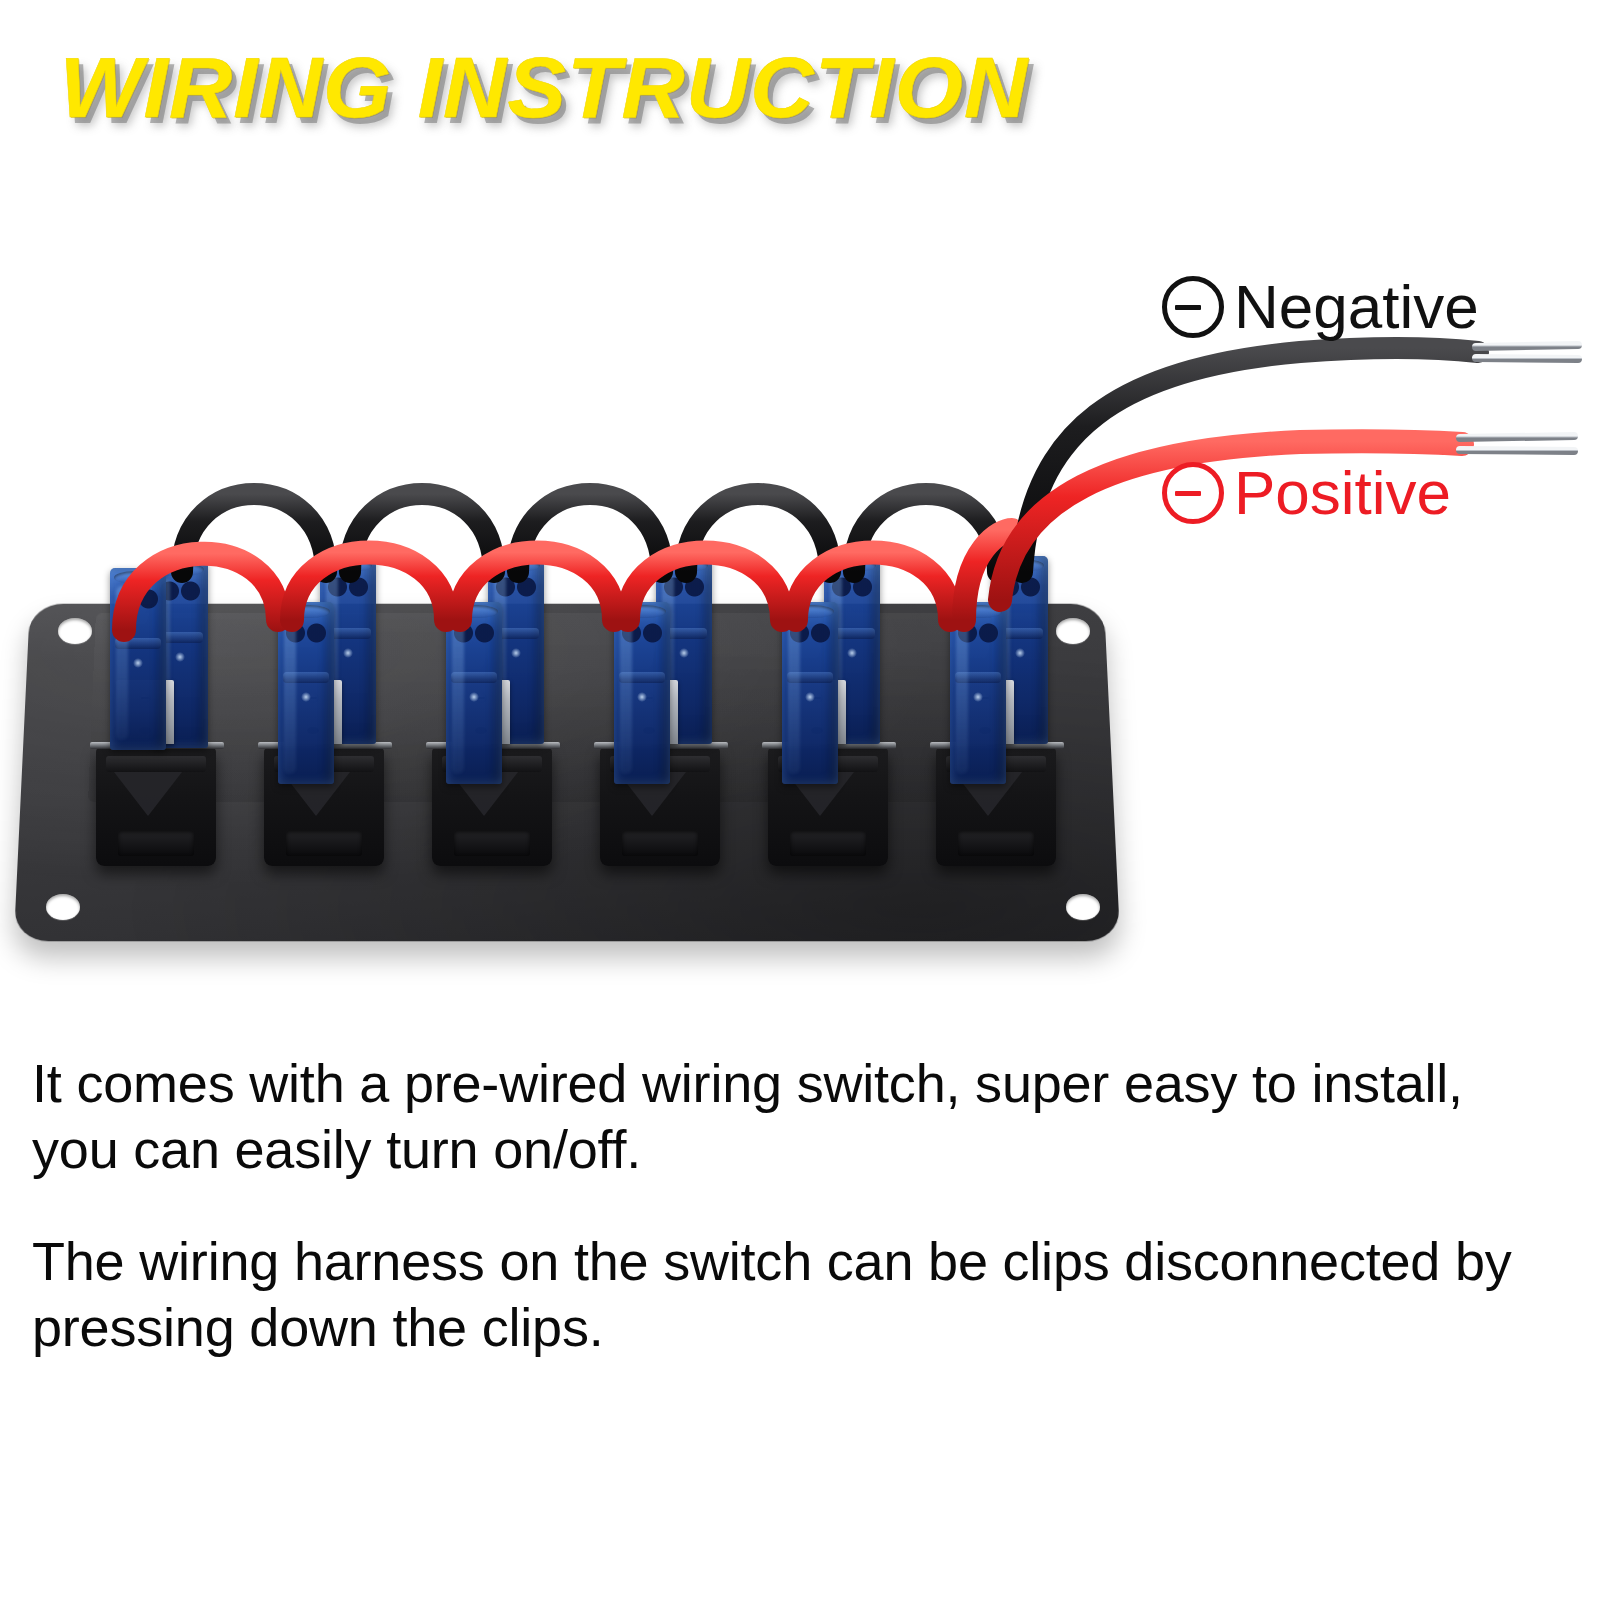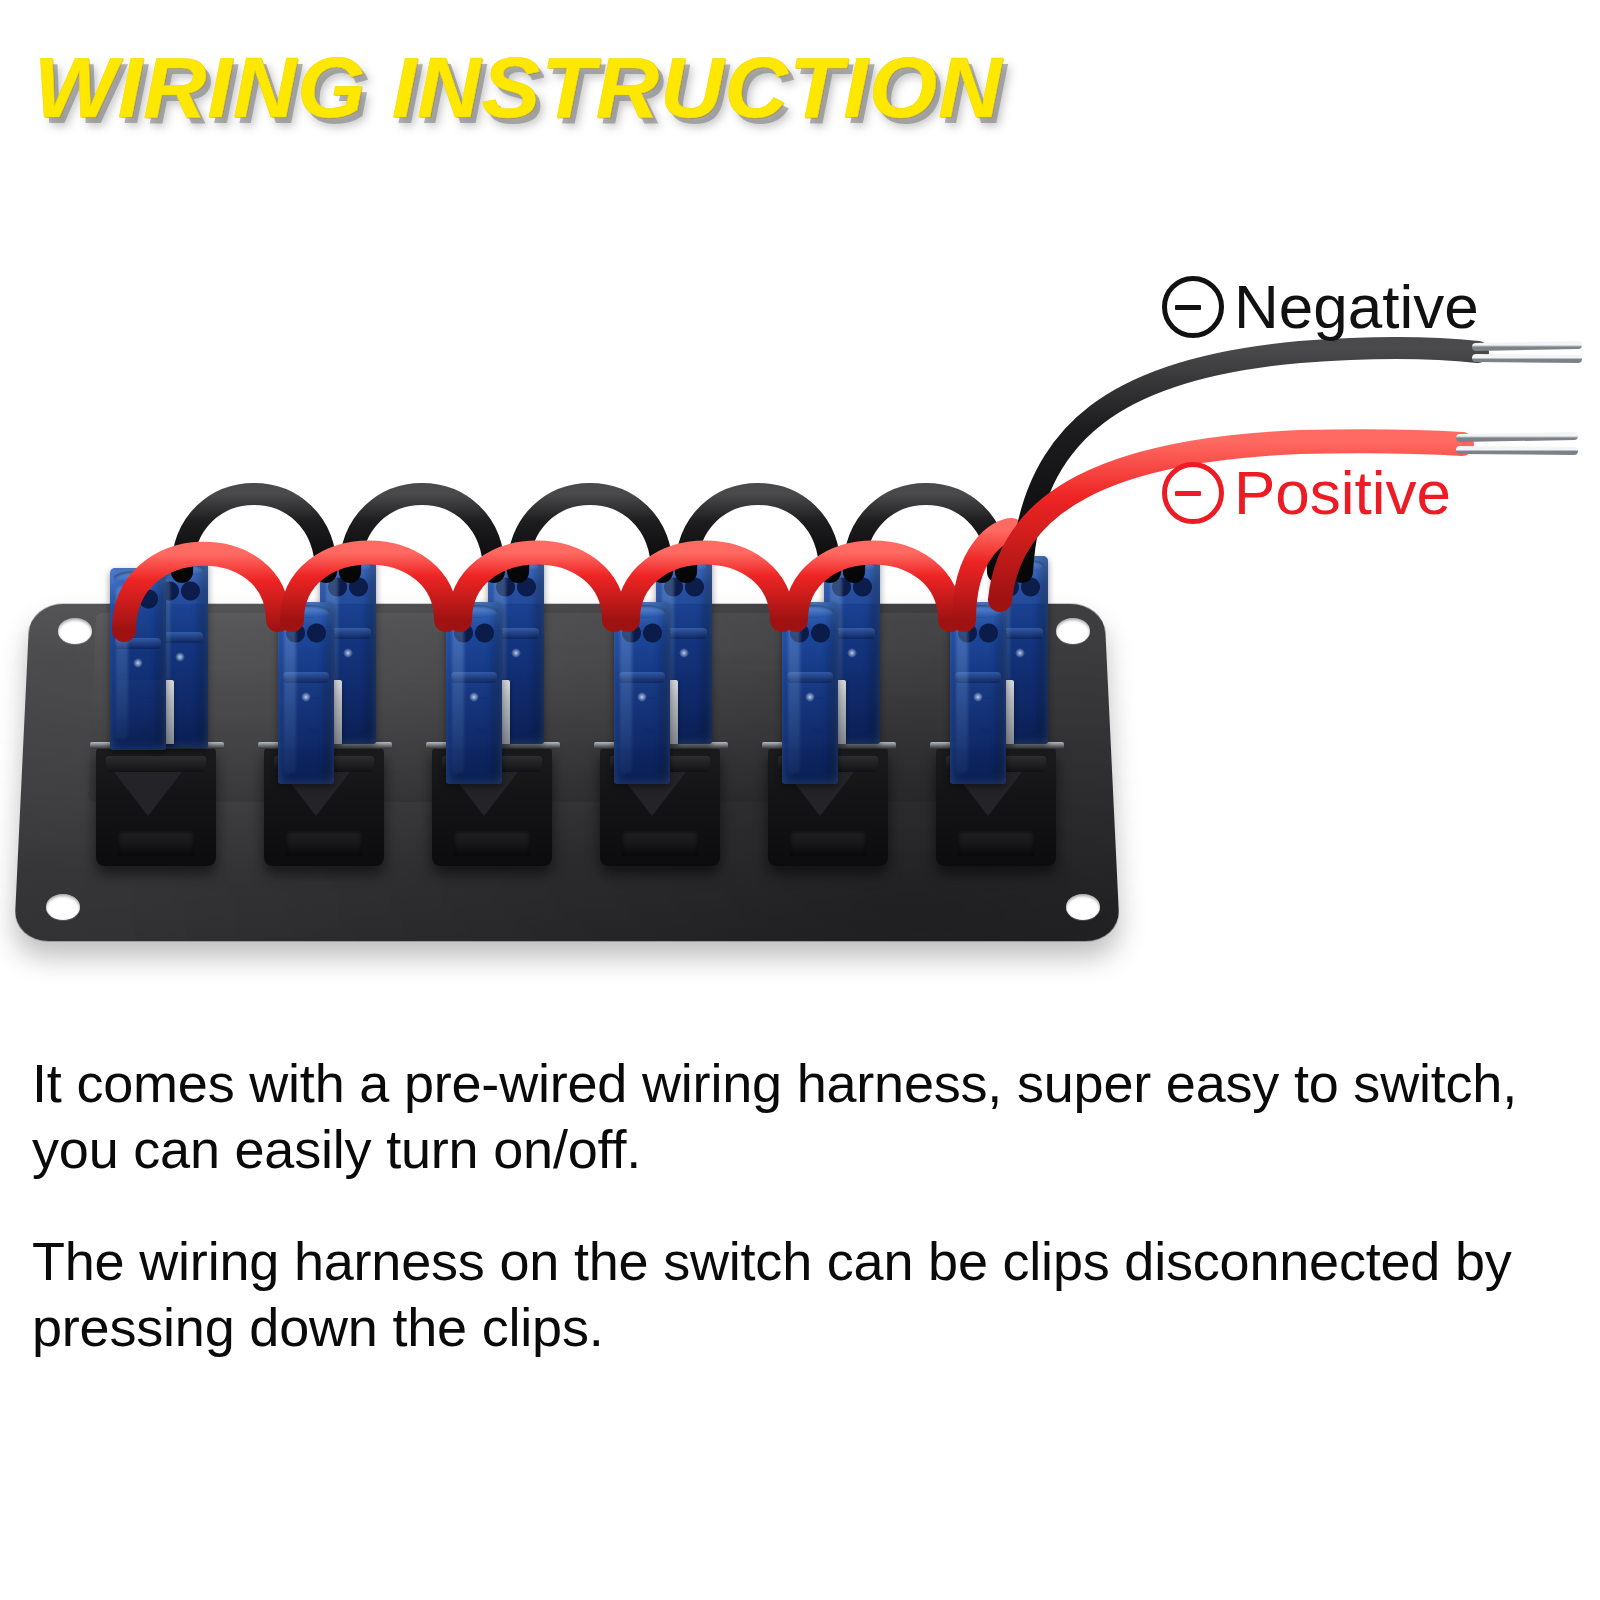--- a/index.html
+++ b/index.html
@@ -6,21 +6,21 @@
   body{
     width:1600px;height:1600px;
     background:#ffffff;
     font-family:"Liberation Sans","DejaVu Sans",sans-serif;
     overflow:hidden;
     position:relative;
   }
 
   
   #title-banner{
-    position:absolute;left:34px;top:34px;width:1000px;height:110px;
+    position:absolute;left:34px;top:34px;width:1000px;height:110px;text-align:center;
   }
   #title-text{
     font-family:"Liberation Sans Narrow","Liberation Sans",sans-serif;
     font-size:86px;
     font-weight:bold;
     font-style:italic;
     color:#FFE800;
     letter-spacing:1px;
     line-height:106px;
     white-space:nowrap;
@@ -421,15 +421,15 @@
     <span class="polarity-sym"></span>
     <span>Negative</span>
   </div>
   <div class="lead-label" id="label-positive">
     <span class="polarity-sym"></span>
     <span>Positive</span>
   </div>
 </div>
 
 <div id="description">
-  <p class="para" id="para-1">It comes with a pre-wired wiring harness, super easy to switch, you can easily turn on/off.</p>
+  <p class="para" id="para-1">It comes with a pre-wired wiring switch, super easy to install, you can easily turn on/off.</p>
   <p class="para" id="para-2">The wiring harness on the switch can be clips disconnected by pressing down the clips.</p>
 </div>
 
 </body></html>

